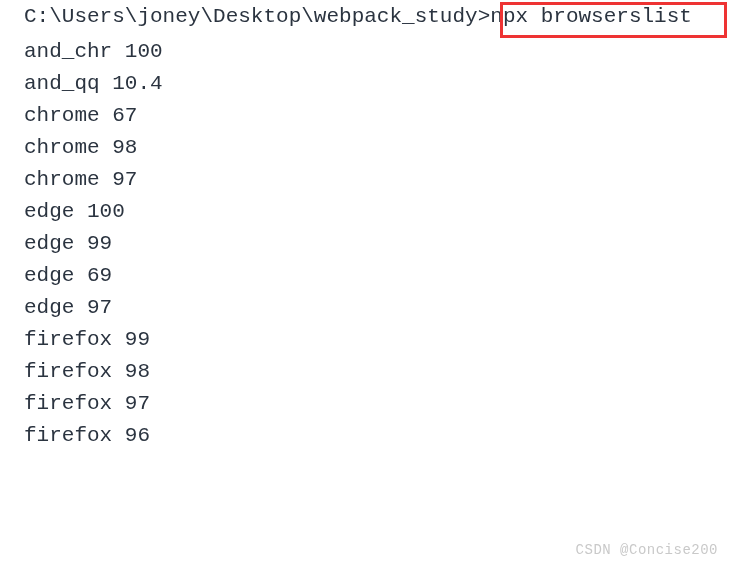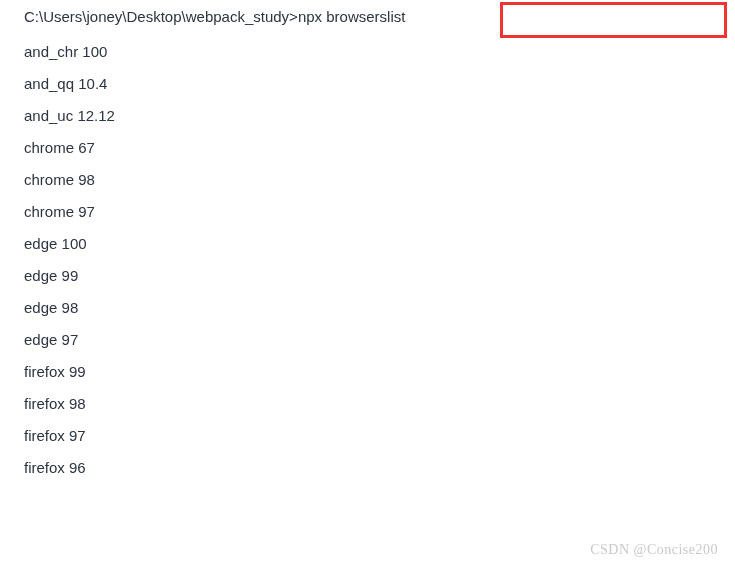--- a/index.html
+++ b/index.html
@@ -25,25 +25,25 @@
     background: #ffffff;
     padding: 0;
     box-sizing: border-box;
   }
 
   .term-line {
     position: relative;
     height: 32px;
     line-height: 32px;
     padding-left: 24px;
-    font-size: 15px;
+    font-size: 21px;
     letter-spacing: 0px;
     color: #2b3440;
     white-space: pre;
-    font-family: Liberation Sans, sans-serif;
+    font-family: Liberation Mono, monospace;
   }
 
   
   .term-line.prompt-line {
     height: 36px;
     line-height: 34px;
   }
 
   .prompt-path {
     color: #2b3440;
@@ -62,43 +62,42 @@
     height: 36px;
     border: 3px solid #ee3333;
     box-sizing: border-box;
     pointer-events: none;
   }
 
   .watermark {
     position: absolute;
     right: 17px;
     bottom: 9px;
-    font-family: Liberation Serif, serif;
+    font-family: Liberation Mono, monospace;
     font-size: 14px;
     color: #c9c9c9;
     letter-spacing: 0.5px;
     white-space: nowrap;
   }
 </style>
 </head>
 <body>
 
 <div class="terminal">
 
   <div class="term-line prompt-line"><span class="prompt-path">C:\Users\joney\Desktop\webpack_study&gt;</span><span class="command">npx browserslist</span></div>
 
   <div class="term-line">and_chr 100</div>
   <div class="term-line">and_qq 10.4</div>
-  <div class="term-line">and_uc 12.12</div>
   <div class="term-line">chrome 67</div>
   <div class="term-line">chrome 98</div>
   <div class="term-line">chrome 97</div>
   <div class="term-line">edge 100</div>
   <div class="term-line">edge 99</div>
-  <div class="term-line">edge 98</div>
+  <div class="term-line">edge 69</div>
   <div class="term-line">edge 97</div>
   <div class="term-line">firefox 99</div>
   <div class="term-line">firefox 98</div>
   <div class="term-line">firefox 97</div>
   <div class="term-line">firefox 96</div>
 
   <div class="annotation-box"></div>
 
   <div class="watermark">CSDN @Concise200</div>
 

